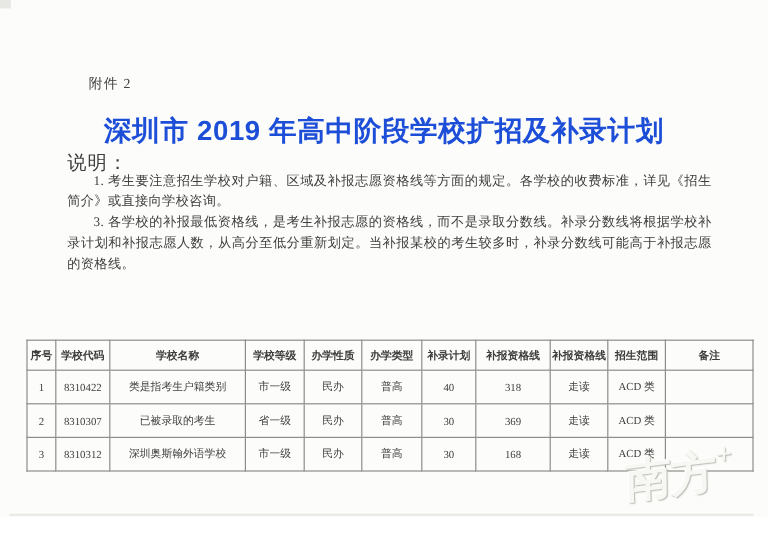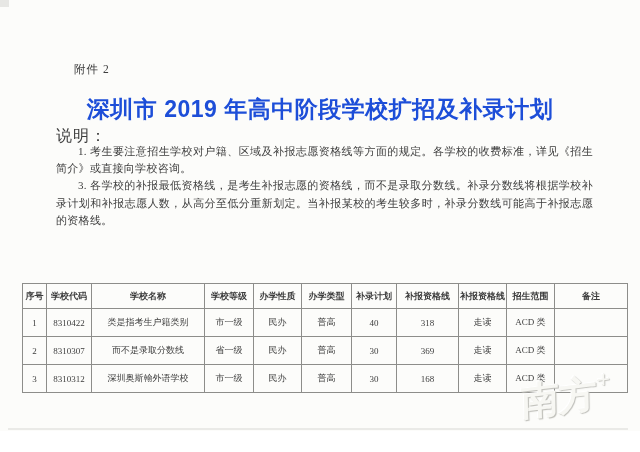--- a/index.html
+++ b/index.html
@@ -133,21 +133,21 @@
         <td>普高</td>
         <td>40</td>
         <td>318</td>
         <td>走读</td>
         <td>ACD 类</td>
         <td></td>
       </tr>
       <tr>
         <td>2</td>
         <td>8310307</td>
-        <td>而不是录取分数线</td>
+        <td>已被录取的考生</td>
         <td>省一级</td>
         <td>民办</td>
         <td>普高</td>
         <td>30</td>
         <td>369</td>
         <td>走读</td>
         <td>ACD 类</td>
         <td></td>
       </tr>
       <tr>

